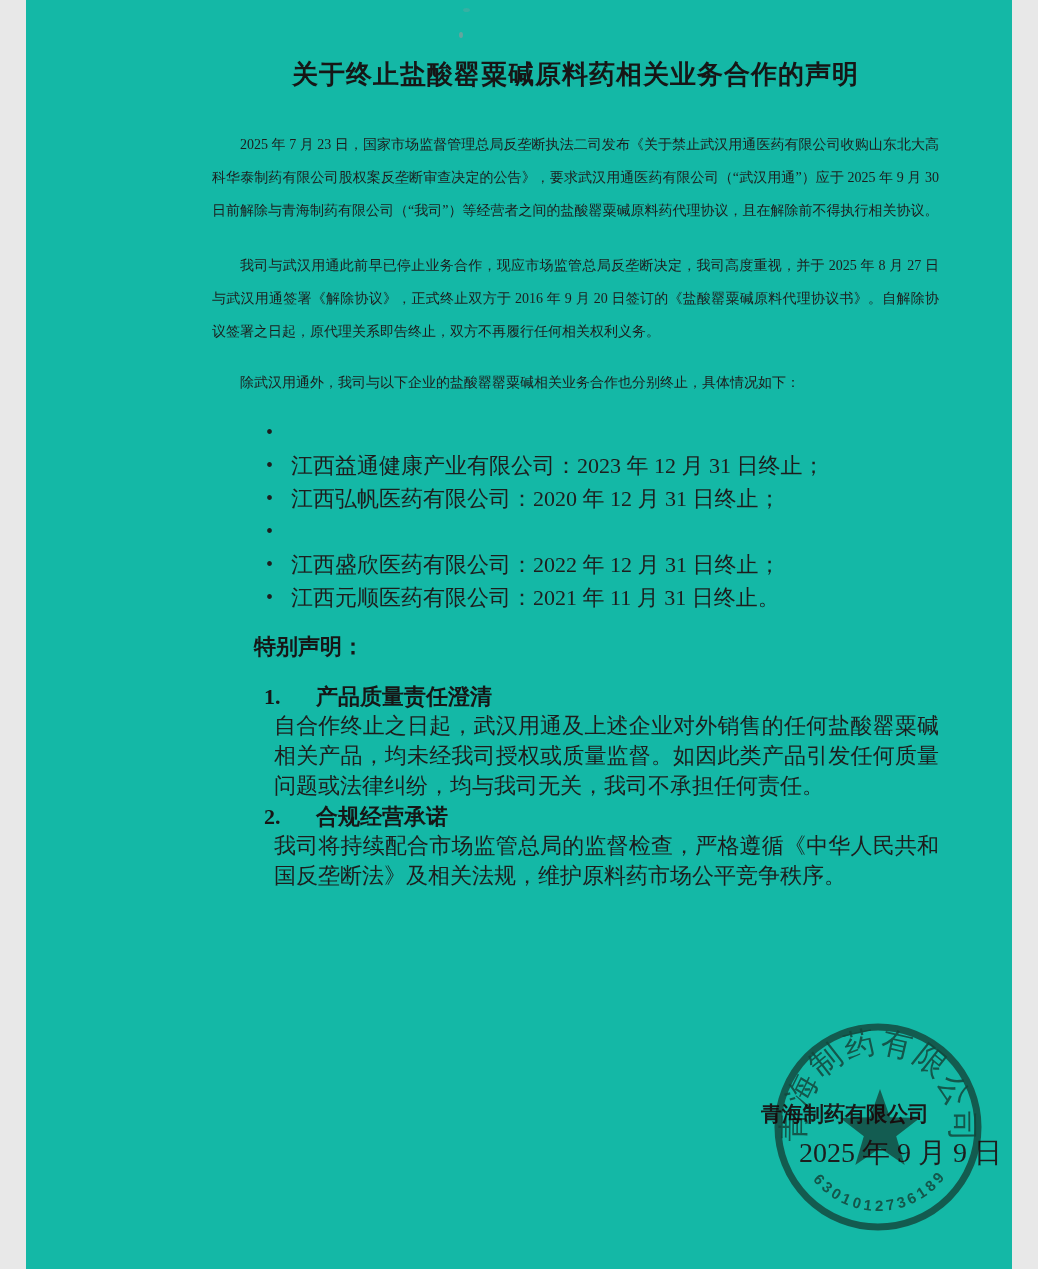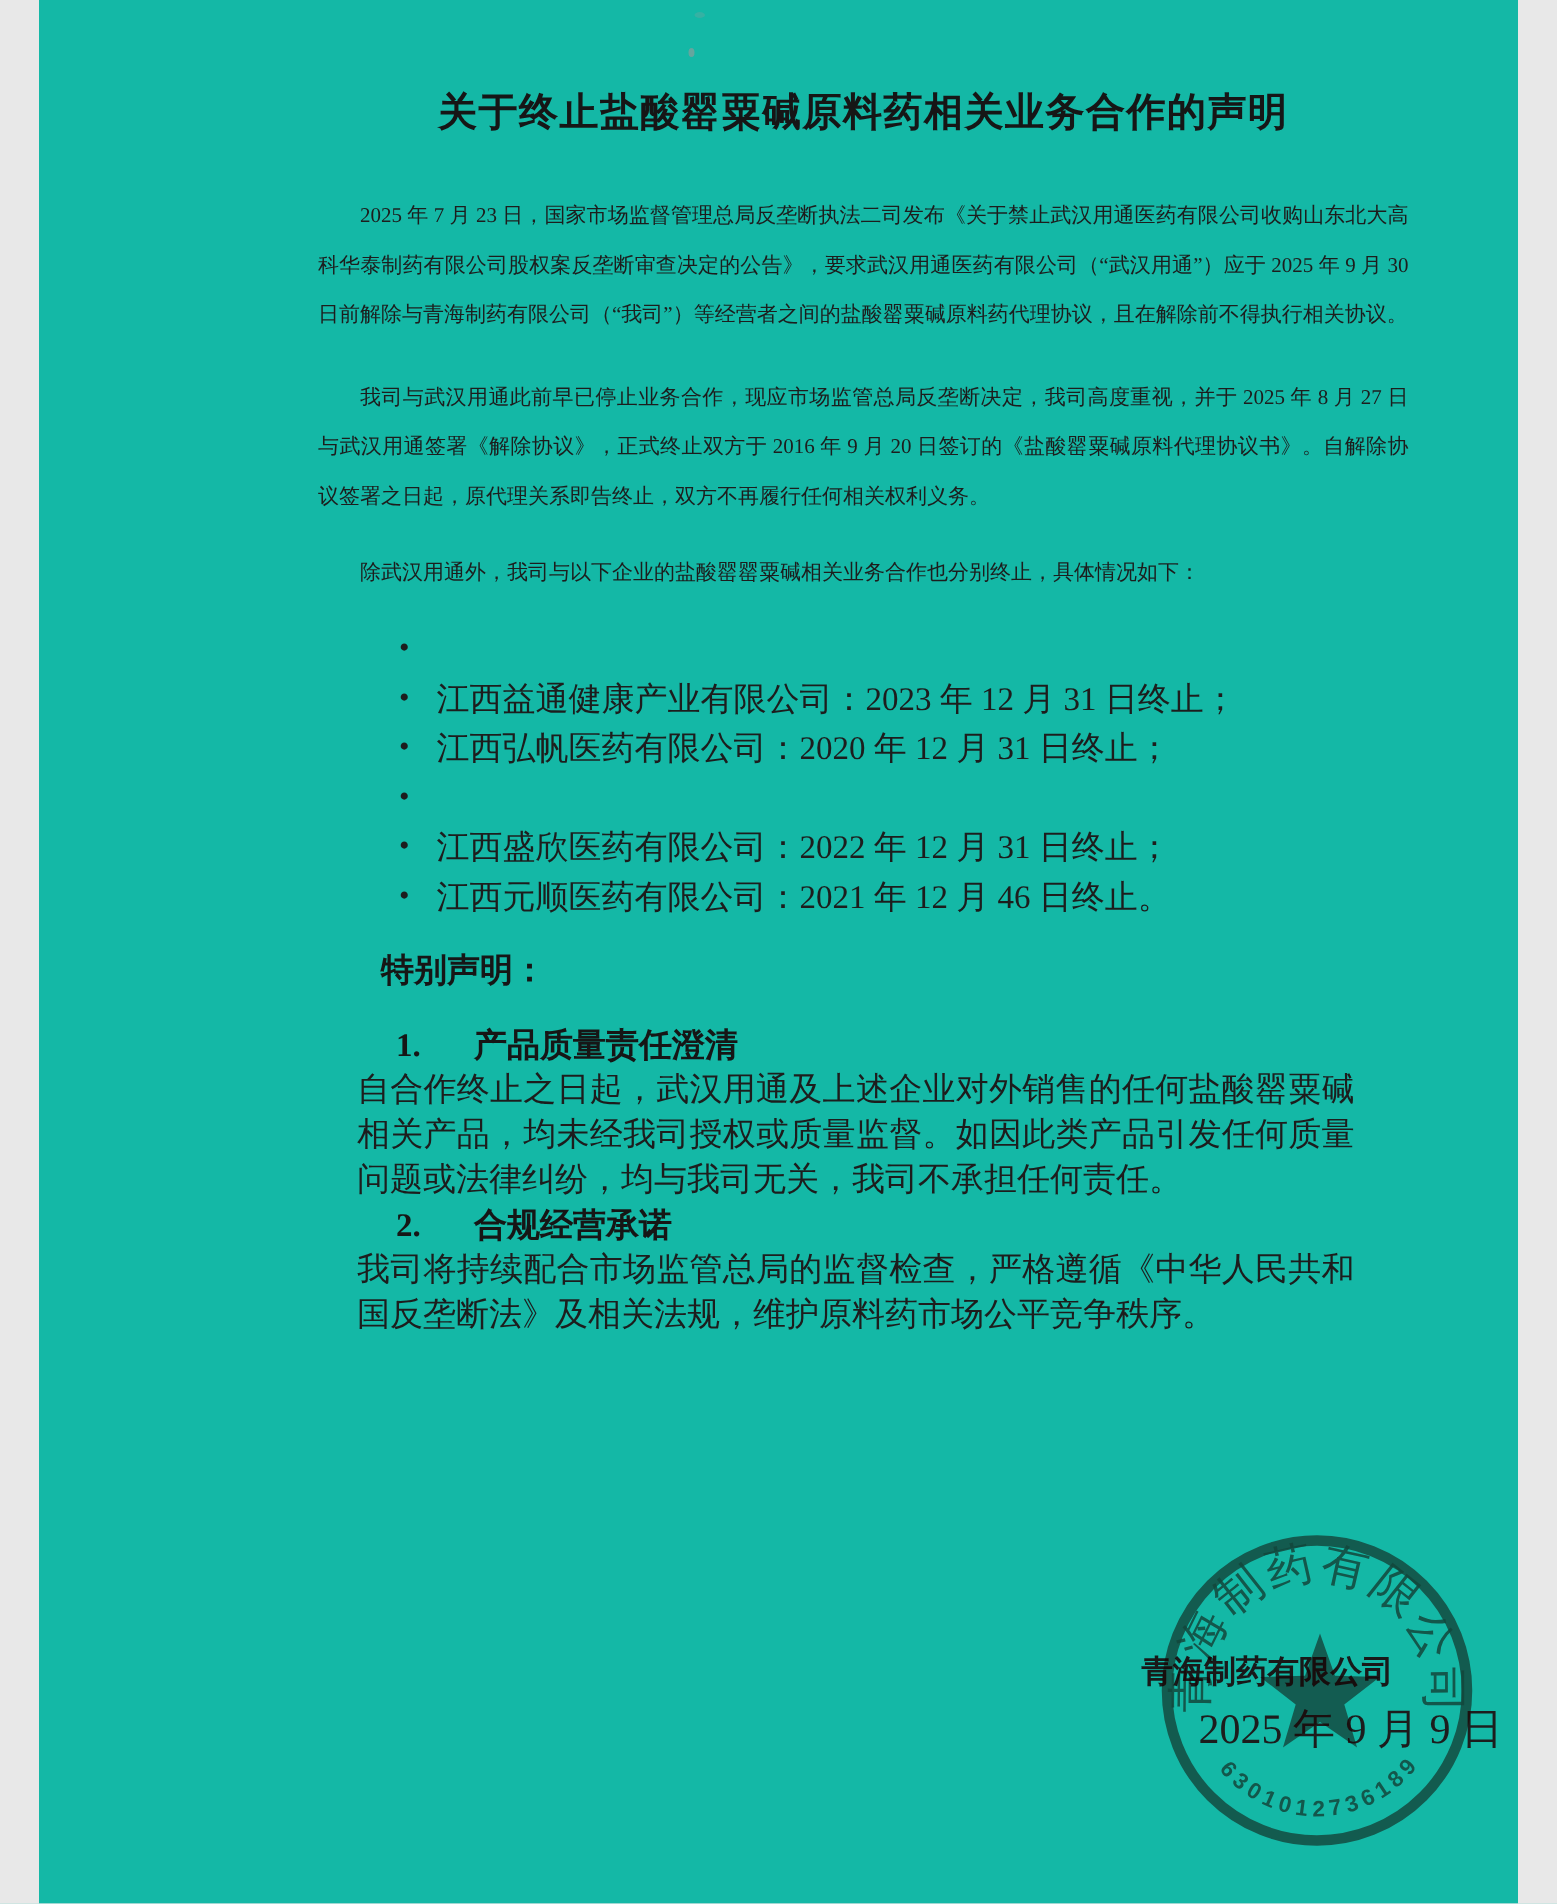--- a/index.html
+++ b/index.html
@@ -76,21 +76,21 @@
   }
   .num-label {
     width: 52px;
     flex: 0 0 auto;
     font-family: "Liberation Serif", "DejaVu Serif", serif;
   }
   .num-heading {
     font-family: Liberation Serif, serif;
   }
   .num-body {
-    margin-left: 26px;
+    margin-left: 62px;
     width: 665px;
     font-size: 22px;
     line-height: 30px;
     text-align: justify;
   }
   .sig-company {
     position: absolute;
     left: 735px;
     top: 1100px;
     font-family: "Liberation Sans", "DejaVu Sans", sans-serif;
@@ -158,21 +158,21 @@
       </li>
       <li class="bullet-row">
         <span class="bullet-marker">•</span>
       </li>
       <li class="bullet-row">
         <span class="bullet-marker">•</span>
         <span class="bullet-text">江西盛欣医药有限公司：2022 年 12 月 31 日终止；</span>
       </li>
       <li class="bullet-row">
         <span class="bullet-marker">•</span>
-        <span class="bullet-text">江西元顺医药有限公司：2021 年 12 月 46 日终止。</span>
+        <span class="bullet-text">江西元顺医药有限公司：2021 年 11 月 31 日终止。</span>
       </li>
     </ul>
 
     <div class="special-heading">特别声明：</div>
 
     <div class="numbered-item">
       <div class="num-row">
         <span class="num-label">1.</span>
         <span class="num-heading">产品质量责任澄清</span>
       </div>

